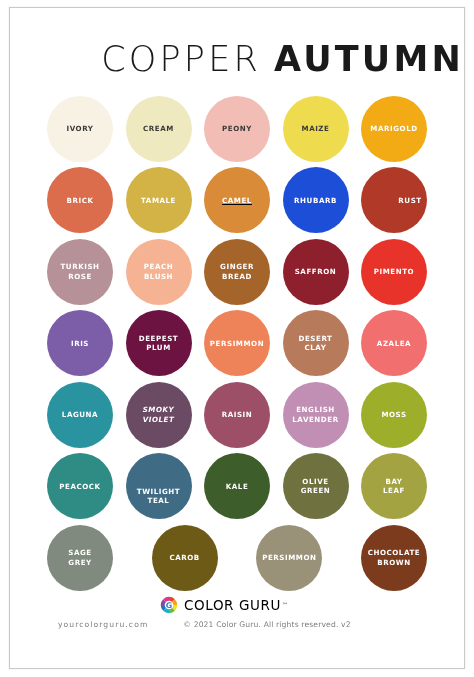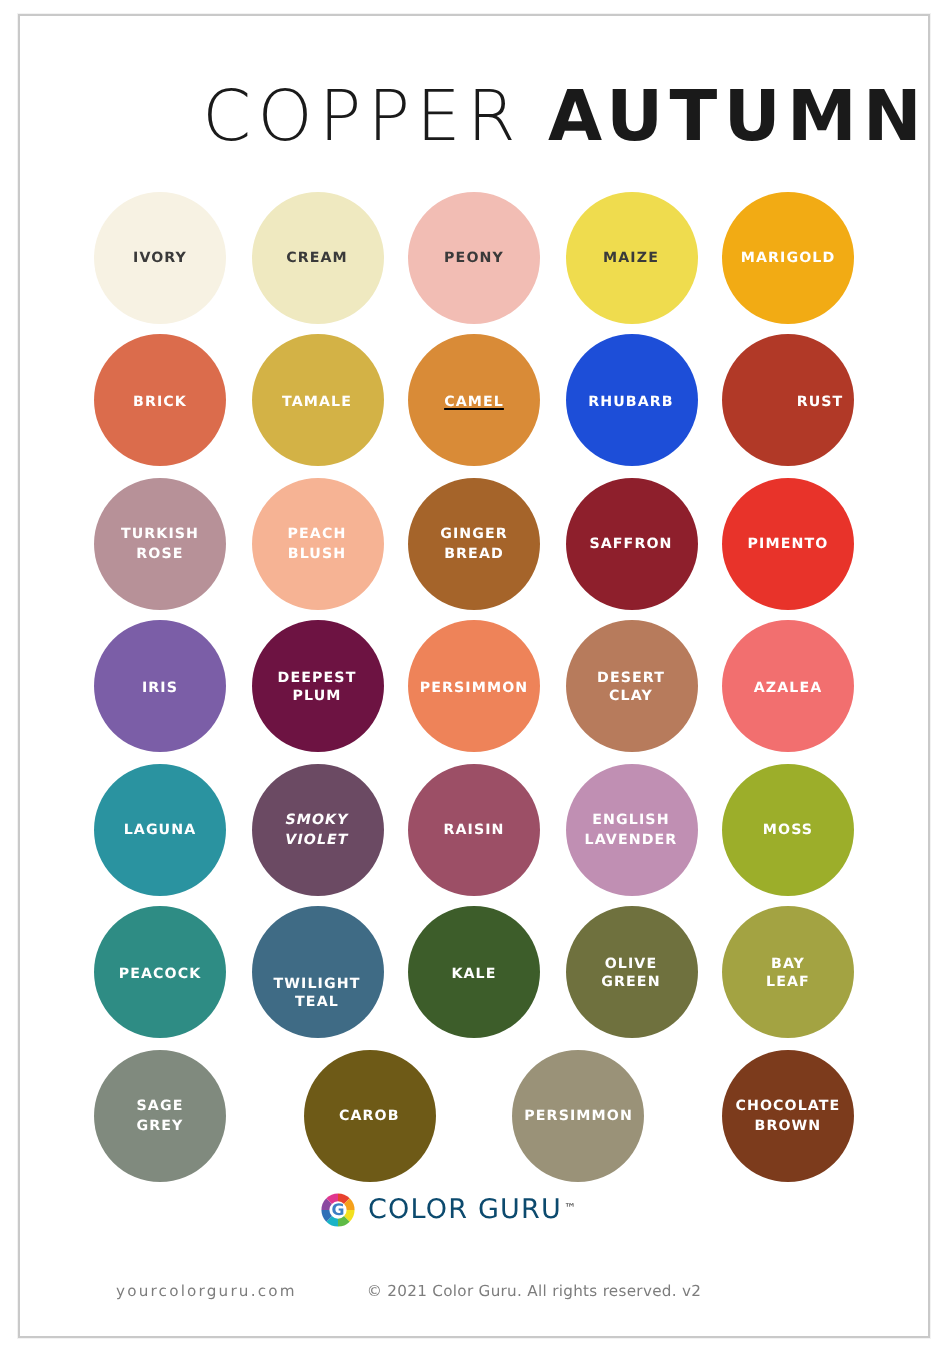--- a/index.html
+++ b/index.html
@@ -104,34 +104,34 @@
     width: 18px;
     height: 18px;
     margin-right: 6px;
     flex: none;
   }
   #brand-name {
     font-family: "DejaVu Sans", sans-serif;
     font-size: 13.5px;
     font-weight: 400;
     letter-spacing: 0.6px;
-    color: #0c4a6e;
+    color: #000000;
   }
   #brand-tm {
     font-family: "DejaVu Sans", sans-serif;
     font-size: 6px;
     color: #2b2b2b;
     vertical-align: super;
     margin-left: 1px;
   }
   #footer-line {
     position: absolute;
     left: 0;
     right: 0;
-    top: 47px;
+    top: 26px;
     height: 20px;
   }
   #site-url {
     position: absolute;
     left: 48px;
     top: 0;
     font-family: "DejaVu Sans", sans-serif;
     font-size: 7.6px;
     letter-spacing: 1.1px;
     color: #7d7d7d;

